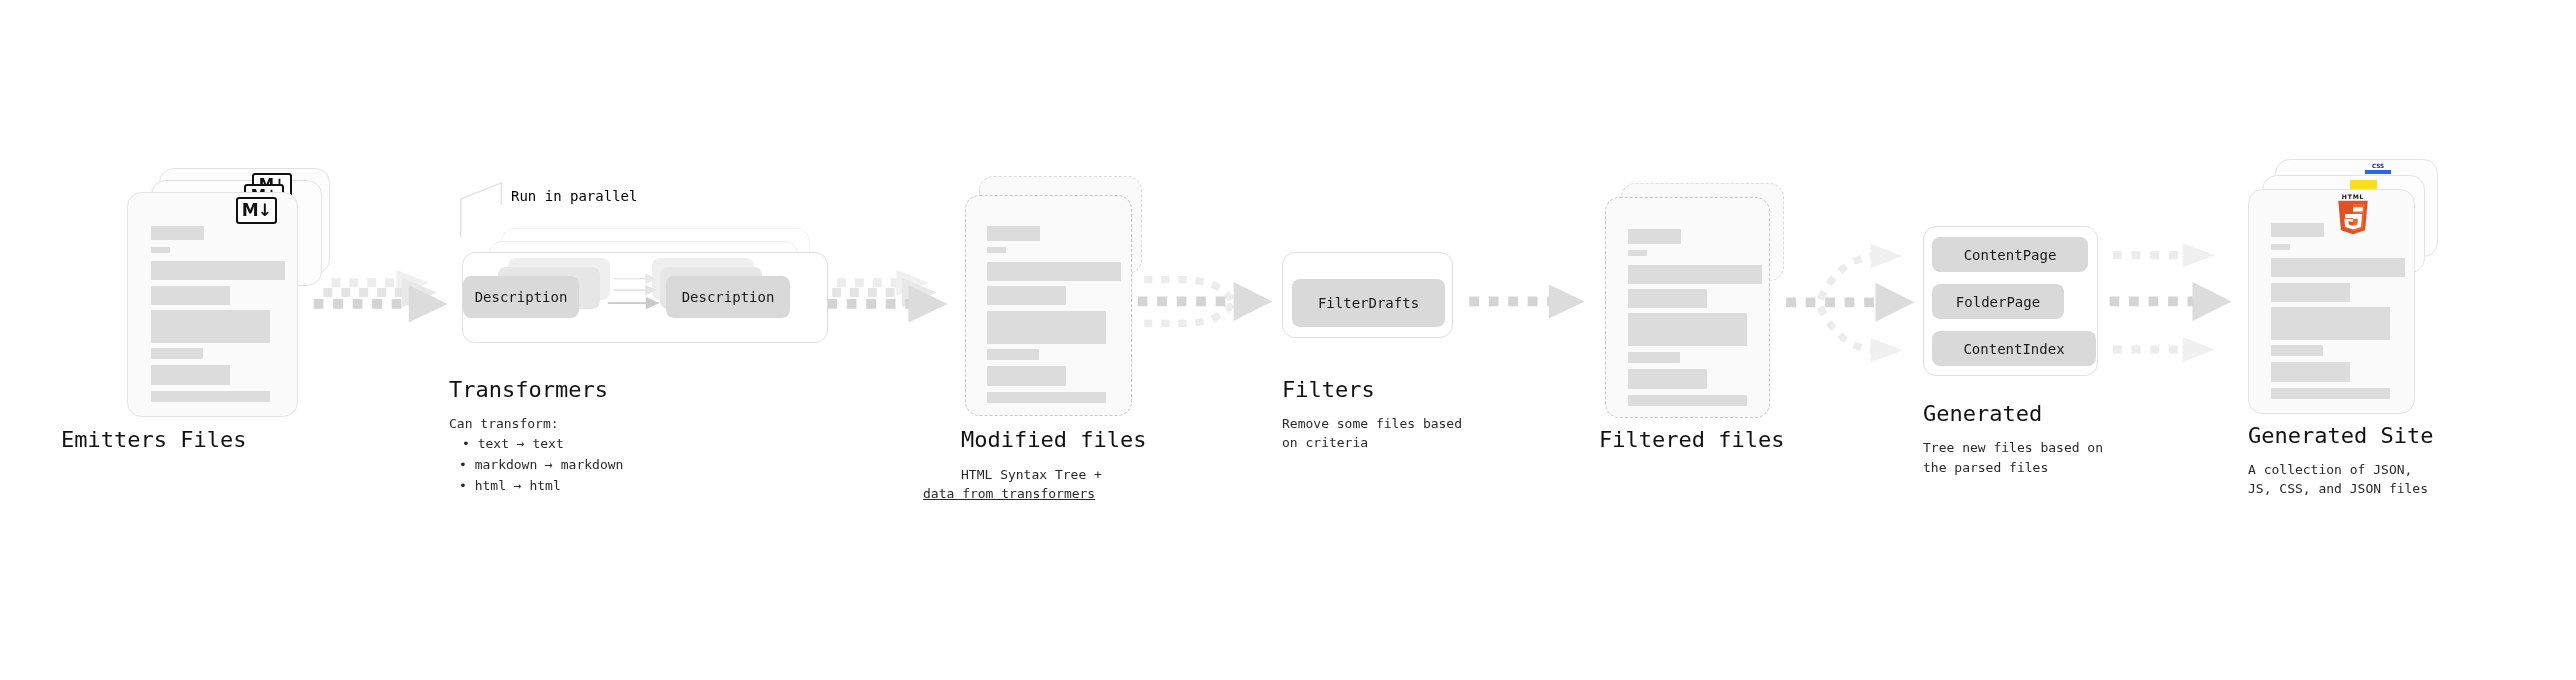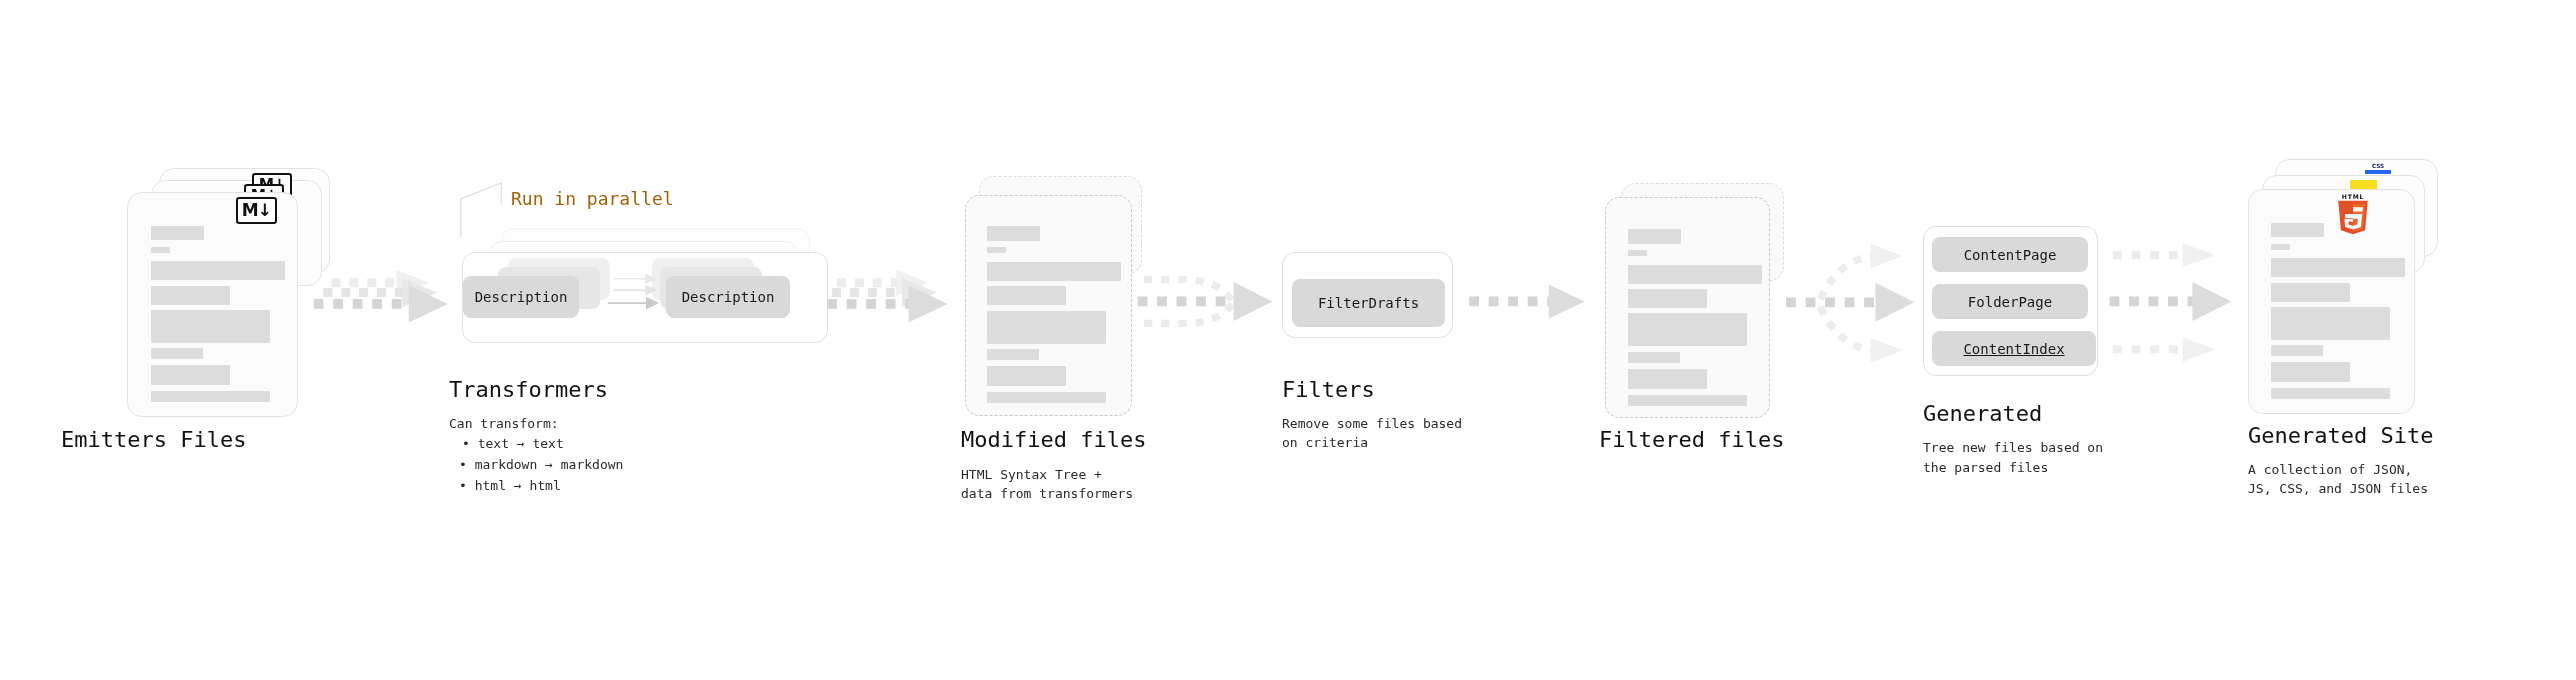--- a/index.html
+++ b/index.html
@@ -72,22 +72,22 @@
   }
   .sub{
     position:absolute;
     font-size:13px;
     line-height:20.3px;
     color:#2a2a2a;
     white-space:pre;
   }
   .runlabel{
     position:absolute;
-    font-size:18px;
-    color:#a16207;
+    font-size:14px;
+    color:#000000;
     white-space:nowrap;
   }
   svg{position:absolute;overflow:visible;}
   .arrowlayer{position:absolute;left:0;top:0;width:2576px;height:681px;pointer-events:none;}
 </style>
 </head>
 <body>
 
 <div class="stage">
 
@@ -167,21 +167,21 @@
         <div class="bar" style="left:21px;top:66px;width:134px;height:18.7px;"></div>
         <div class="bar" style="left:21px;top:90px;width:79px;height:18.7px;"></div>
         <div class="bar" style="left:21px;top:115px;width:119px;height:32.5px;"></div>
         <div class="bar" style="left:21px;top:153px;width:52px;height:11.4px;"></div>
         <div class="bar" style="left:21px;top:170px;width:79px;height:20.3px;"></div>
         <div class="bar" style="left:21px;top:196px;width:119px;height:11.4px;"></div>
       </div>
     </div>
     <div class="title" style="left:961px;top:427px;">Modified files</div>
     <div class="sub" style="left:961px;top:465px;">HTML Syntax Tree +</div>
-    <div class="sub" style="left:961px;top:484px;">data from transformers</div>
+    <div class="sub" style="left:923px;top:484px;text-decoration:underline;">data from transformers</div>
   </div>
 
   <div class="node">
     <div class="pbox" style="left:1282px;top:252px;width:171px;height:86px;"></div>
     <div class="chip" style="left:1292px;top:279px;width:153px;height:48px;font-size:14px;">FilterDrafts</div>
     <div class="title" style="left:1282px;top:377px;">Filters</div>
     <div class="sub" style="left:1282px;top:414px;">Remove some files based</div>
     <div class="sub" style="left:1282px;top:433px;">on criteria</div>
   </div>
 
@@ -198,22 +198,22 @@
         <div class="bar" style="left:22px;top:171px;width:79px;height:20.3px;"></div>
         <div class="bar" style="left:22px;top:197px;width:119px;height:11.4px;"></div>
       </div>
     </div>
     <div class="title" style="left:1599px;top:427px;">Filtered files</div>
   </div>
 
   <div class="node">
     <div class="pbox" style="left:1923px;top:226px;width:175px;height:150px;"></div>
     <div class="chip" style="left:1932px;top:237px;width:156px;height:35px;font-size:14px;">ContentPage</div>
-    <div class="chip" style="left:1932px;top:284px;width:156px;height:35px;font-size:14px;">FolderPage</div>
-    <div class="chip" style="left:1932px;top:331px;width:164px;height:35px;font-size:14px;text-decoration:underline;">ContentIndex</div>
+    <div class="chip" style="left:1932px;top:284px;width:132px;height:35px;font-size:14px;">FolderPage</div>
+    <div class="chip" style="left:1932px;top:331px;width:164px;height:35px;font-size:14px;">ContentIndex</div>
     <div class="title" style="left:1923px;top:401px;">Generated</div>
     <div class="sub" style="left:1923px;top:438px;">Tree new files based on</div>
     <div class="sub" style="left:1923px;top:458px;">the parsed files</div>
   </div>
 
   <div class="node">
     <div class="doc ghost" style="left:2275px;top:159px;width:163px;height:98px;"></div>
     <div class="doc ghost" style="left:2262px;top:175px;width:163px;height:98px;"></div>
 
     <div class="css-badge" style="left:2365px;top:163px;width:26px;height:13px;">

